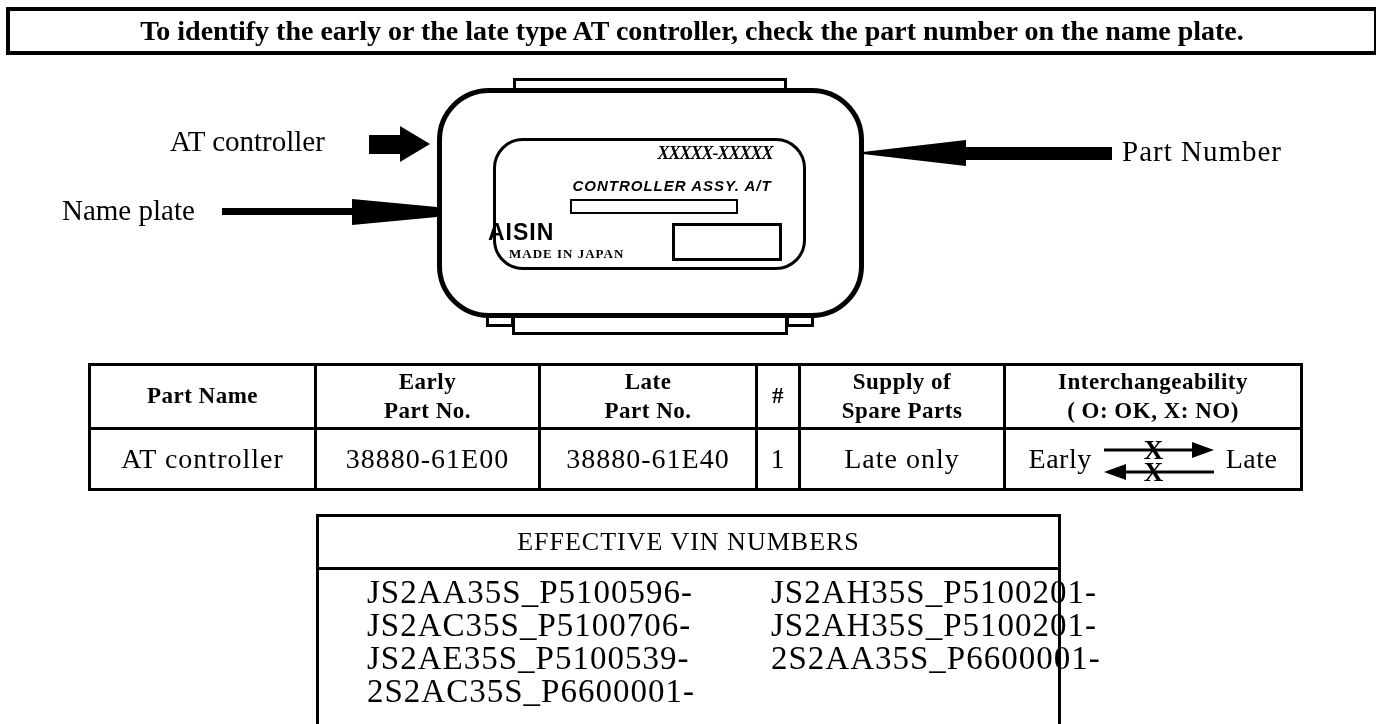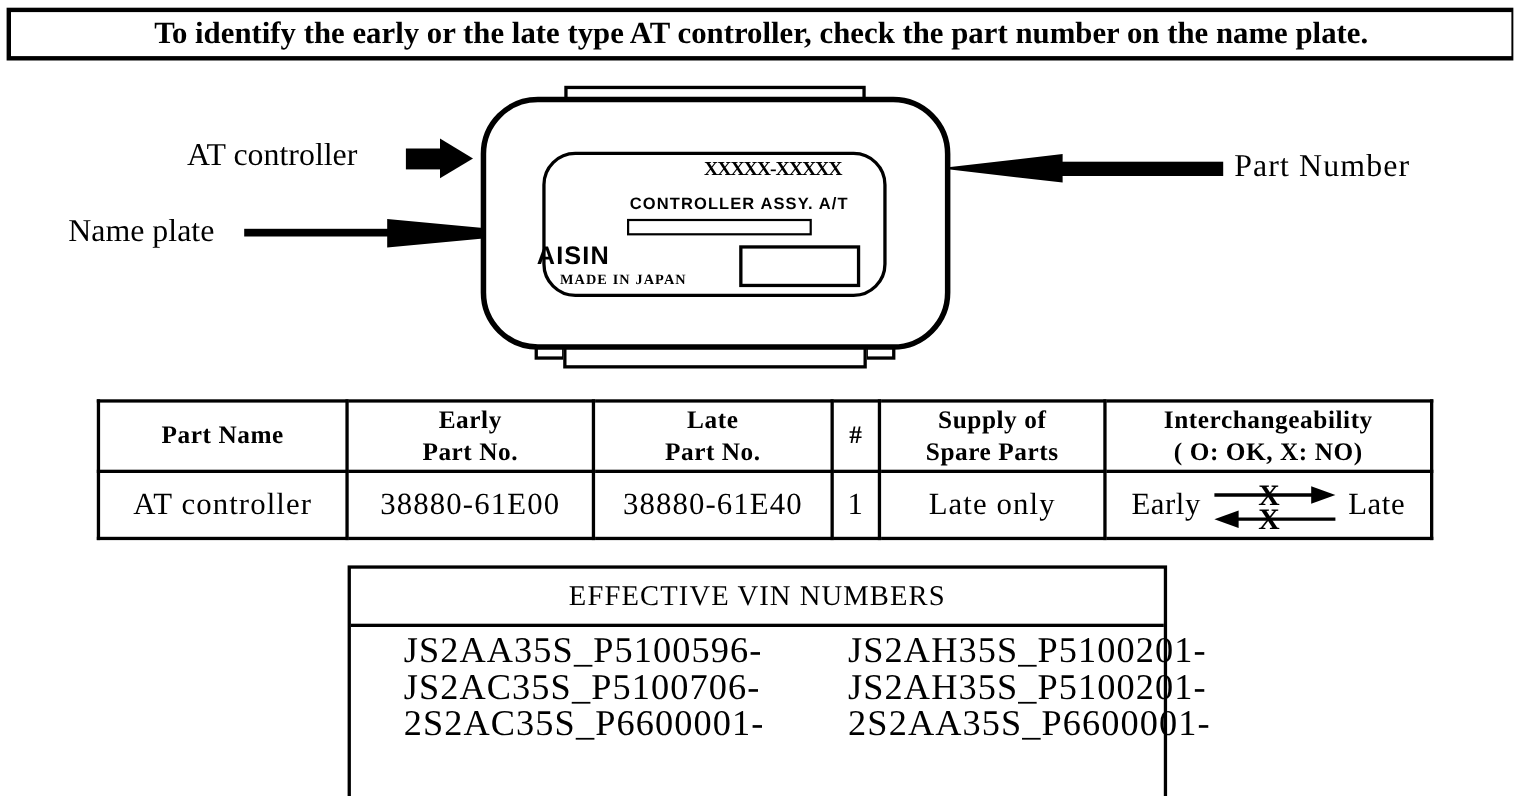--- a/index.html
+++ b/index.html
@@ -35,24 +35,24 @@
   
   .tab{position:absolute;box-sizing:border-box;border:3px solid #000;background:#fff;}
   .top-tab{left:513px;top:22px;width:274px;height:20px;z-index:1;}
   .bwide{left:512px;top:258px;width:276px;height:21px;z-index:1;}
   .bsmall-l{left:486px;top:258px;width:28px;height:13px;z-index:0;}
   .bsmall-r{left:786px;top:258px;width:28px;height:13px;z-index:0;}
   .shell{position:absolute;left:437px;top:32px;width:427px;height:230px;box-sizing:border-box;
          border:5px solid #000;border-radius:52px;background:#fff;z-index:2;}
   .plate{position:absolute;left:493px;top:82px;width:313px;height:132px;box-sizing:border-box;
          border:3px solid #000;border-radius:30px;background:#fff;z-index:3;}
-  .pn-text{position:absolute;left:640px;top:87px;width:150px;text-align:left;z-index:4;
-           font-weight:bold;font-size:18px;letter-spacing:-1px;white-space:nowrap;}
+  .pn-text{position:absolute;left:640px;top:87px;width:150px;text-align:center;z-index:4;
+           font-weight:bold;font-size:18px;letter-spacing:-1px;white-space:nowrap;font-style:italic;}
   .assy{position:absolute;left:493px;top:121px;width:358px;text-align:center;z-index:4;
-        font-family:"Liberation Sans","DejaVu Sans",sans-serif;font-weight:bold;
+        font-family:"Liberation Sans","DejaVu Sans",sans-serif;font-style:italic;font-weight:bold;
         font-size:15px;letter-spacing:1px;white-space:nowrap;}
   .bar{position:absolute;left:570px;top:143px;width:168px;height:15px;box-sizing:border-box;
        border:2px solid #000;background:#fff;z-index:4;}
   .aisin{position:absolute;left:488px;top:163px;z-index:4;
          font-family:"Liberation Sans","DejaVu Sans",sans-serif;font-weight:bold;font-size:23px;letter-spacing:1px;}
   .mij{position:absolute;left:509px;top:190px;z-index:4;
        font-family:Liberation Serif, serif;font-weight:bold;font-size:13px;letter-spacing:1px;}
   .pbox{position:absolute;left:672px;top:167px;width:110px;height:38px;box-sizing:border-box;
         border:3px solid #000;background:#fff;z-index:4;}
 
@@ -171,20 +171,21 @@
         </td>
       </tr>
     </tbody>
   </table>
 
   <div class="vinbox">
     <div class="vintitle">EFFECTIVE VIN NUMBERS</div>
     <div class="vincol vleft">
       <div>JS2AA35S_P5100596-</div>
       <div>JS2AC35S_P5100706-</div>
+      <div>JS2AE35S_P5100539-</div>
       <div>2S2AC35S_P6600001-</div>
     </div>
     <div class="vincol vright">
       <div>JS2AH35S_P5100201-</div>
       <div>JS2AH35S_P5100201-</div>
       <div>2S2AA35S_P6600001-</div>
     </div>
   </div>
 
 </div>

